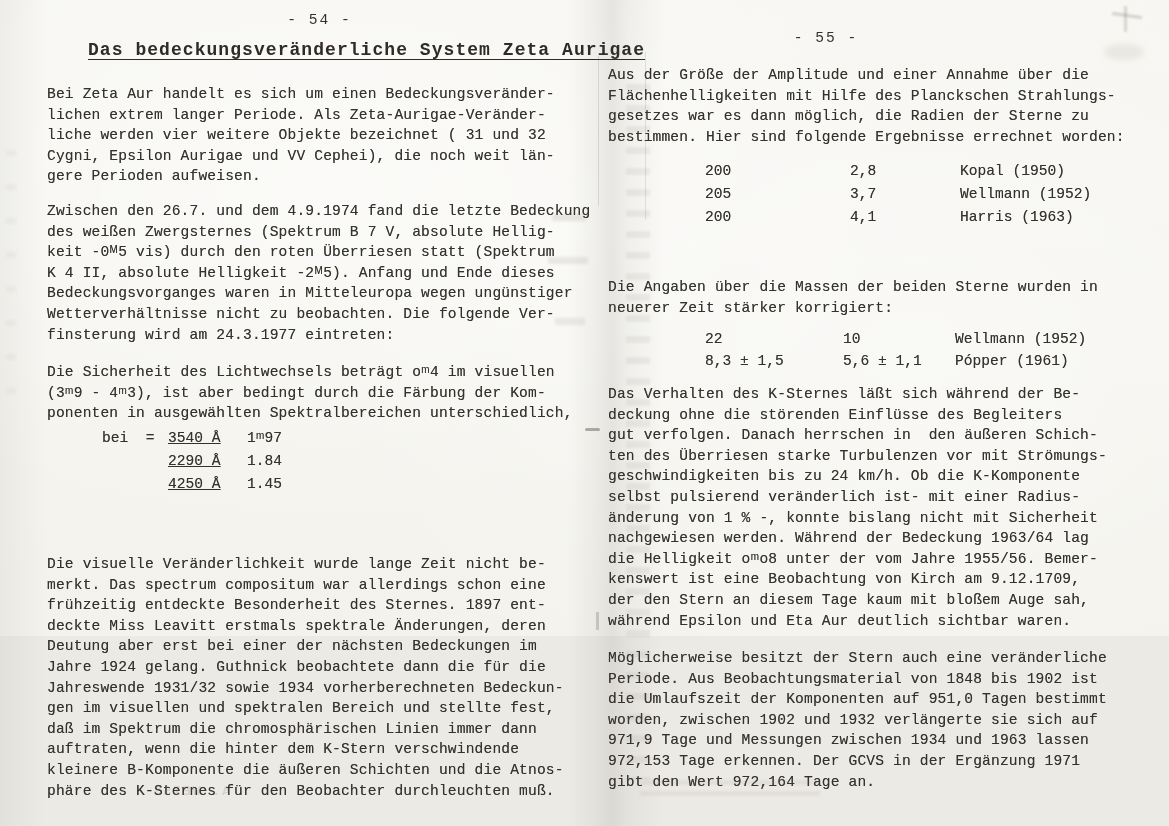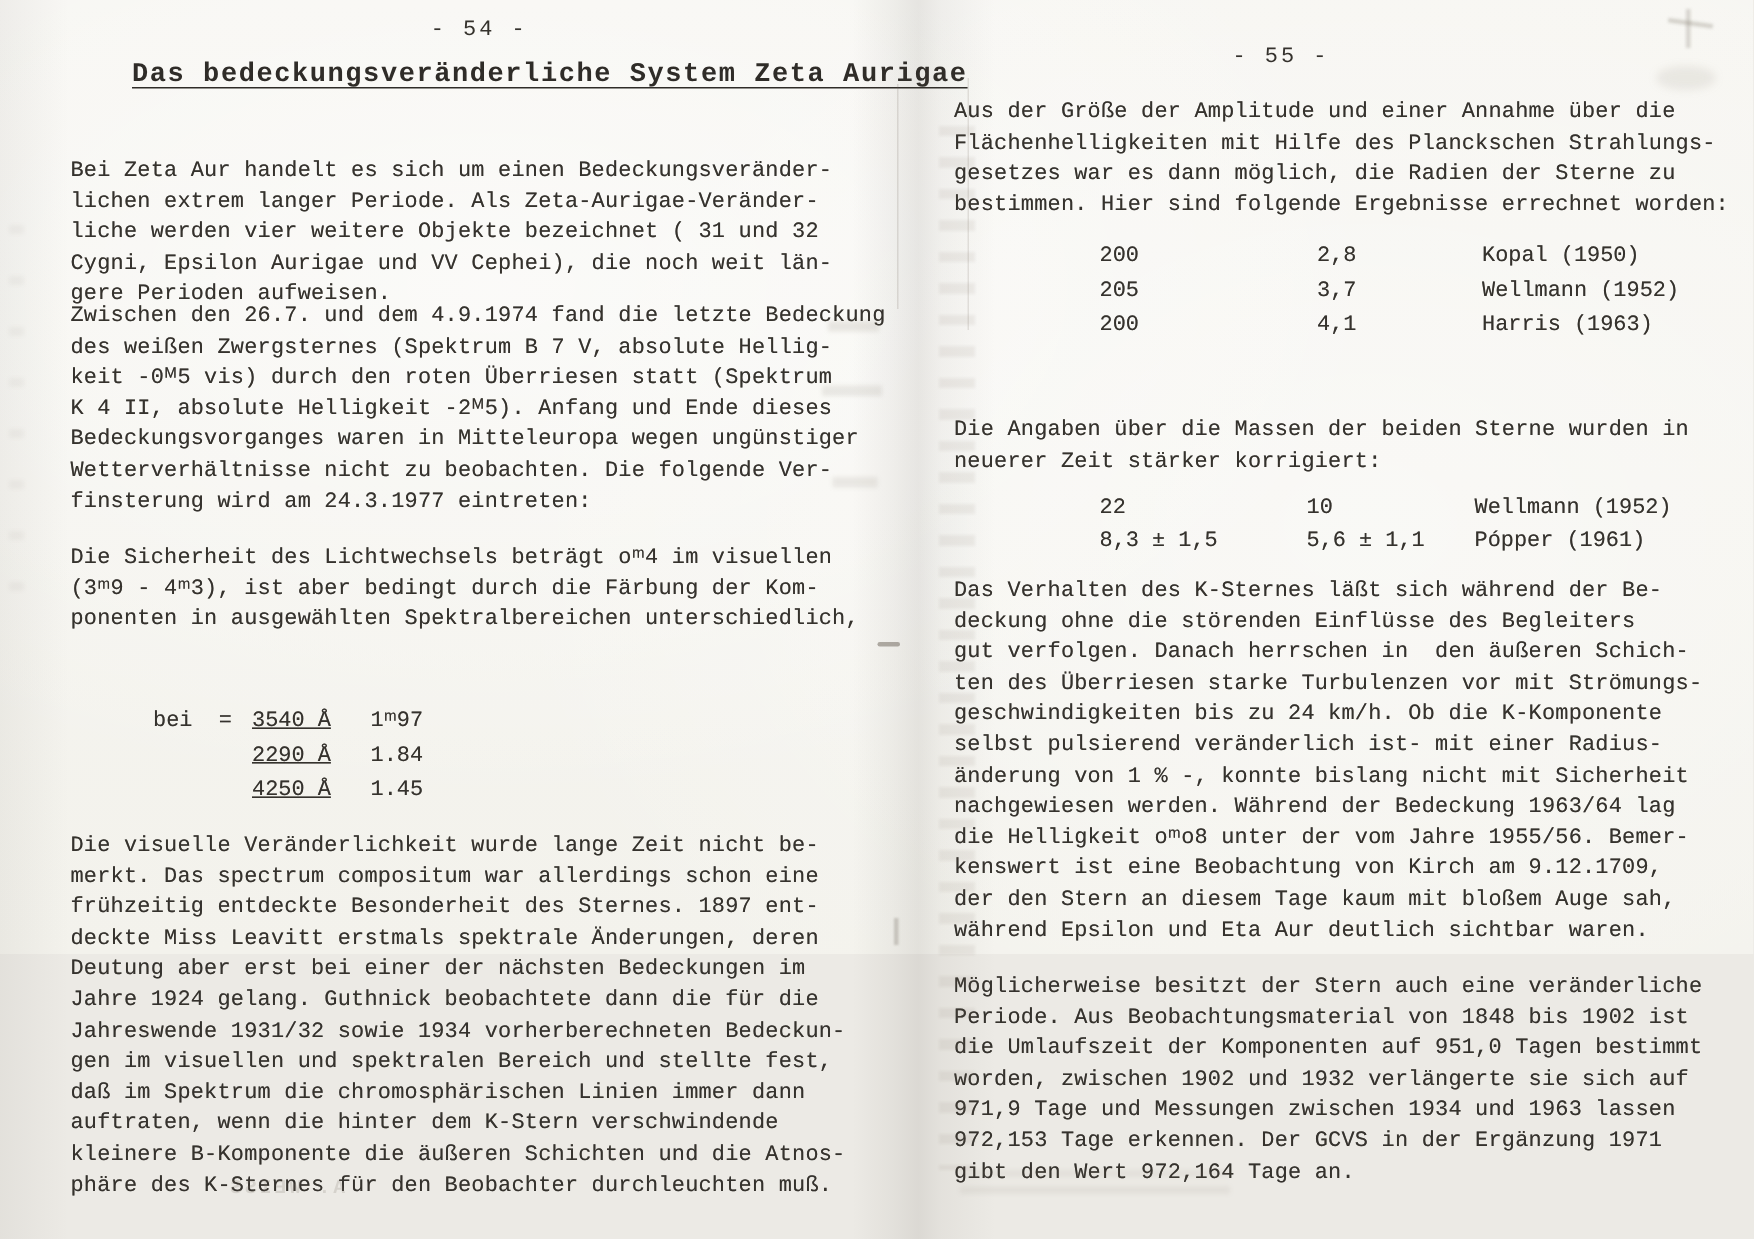--- a/index.html
+++ b/index.html
@@ -27,21 +27,21 @@
       rgba(70,64,56,0) 100%);
     pointer-events:none;
   }
   #left-vignette{
     position:absolute;left:0;top:0;width:46px;height:826px;
     background:linear-gradient(90deg, rgba(80,74,66,.06), rgba(80,74,66,0));
     pointer-events:none;
   }
   .page{position:absolute;top:0;height:826px;}
   #page-54{left:47px;width:545px;}
-  #page-55{left:636px;width:512px;}
+  #page-55{left:608px;width:512px;}
 
   .pagenum{
     position:absolute;width:100%;text-align:center;
     font-size:14.6px;letter-spacing:2px;white-space:pre;
   }
   #page-54 .pagenum{top:12px;}
   #page-55 .pagenum{top:30px;transform:translateX(-38px);}
 
   .heading{
     position:absolute;top:40px;left:41px;margin:0;
@@ -50,36 +50,36 @@
     text-decoration-thickness:1px;
     white-space:pre;color:#2f2c28;
   }
   pre.para{
     position:absolute;margin:0;left:0;
     font-family:inherit;font-size:14.6px;line-height:20.6px;
     letter-spacing:.15px;white-space:pre;
     text-shadow:0 0 .4px rgba(53,50,45,.55);
   }
   
-  #p54-1{top:104px;}
+  #p54-1{top:84px;}
   #p54-2{top:201px;}
   #p54-3{top:362px;}
   #p54-4{top:526px;margin-top:28px;}
   
   #p55-1{top:65px;}
   #p55-2{top:277px;}
   #p55-3{top:384px;}
   #p55-4{top:648px;}
 
   .ttable{position:absolute;left:0;width:100%;font-size:14.6px;
     text-shadow:0 0 .4px rgba(53,50,45,.55);}
   .trow{display:flex;height:23px;align-items:flex-start;}
   .trow span{white-space:pre;}
   
-  #amp-table{top:430px;padding-left:55px;margin-top:43px;}
+  #amp-table{top:430px;padding-left:55px;}
   #amp-table .c1{width:66px;display:inline-block;}
   #amp-table .c2{width:79px;display:inline-block;text-decoration:underline;}
   
   #radii-table{top:163px;padding-left:97px;box-sizing:border-box;}
   #radii-table .hrow{height:33px;}
   #radii-table .c1{width:145px;display:inline-block;}
   #radii-table .c2{width:110px;display:inline-block;}
   
   #mass-table{top:331px;padding-left:97px;box-sizing:border-box;}
   #mass-table .trow{height:22px;}

